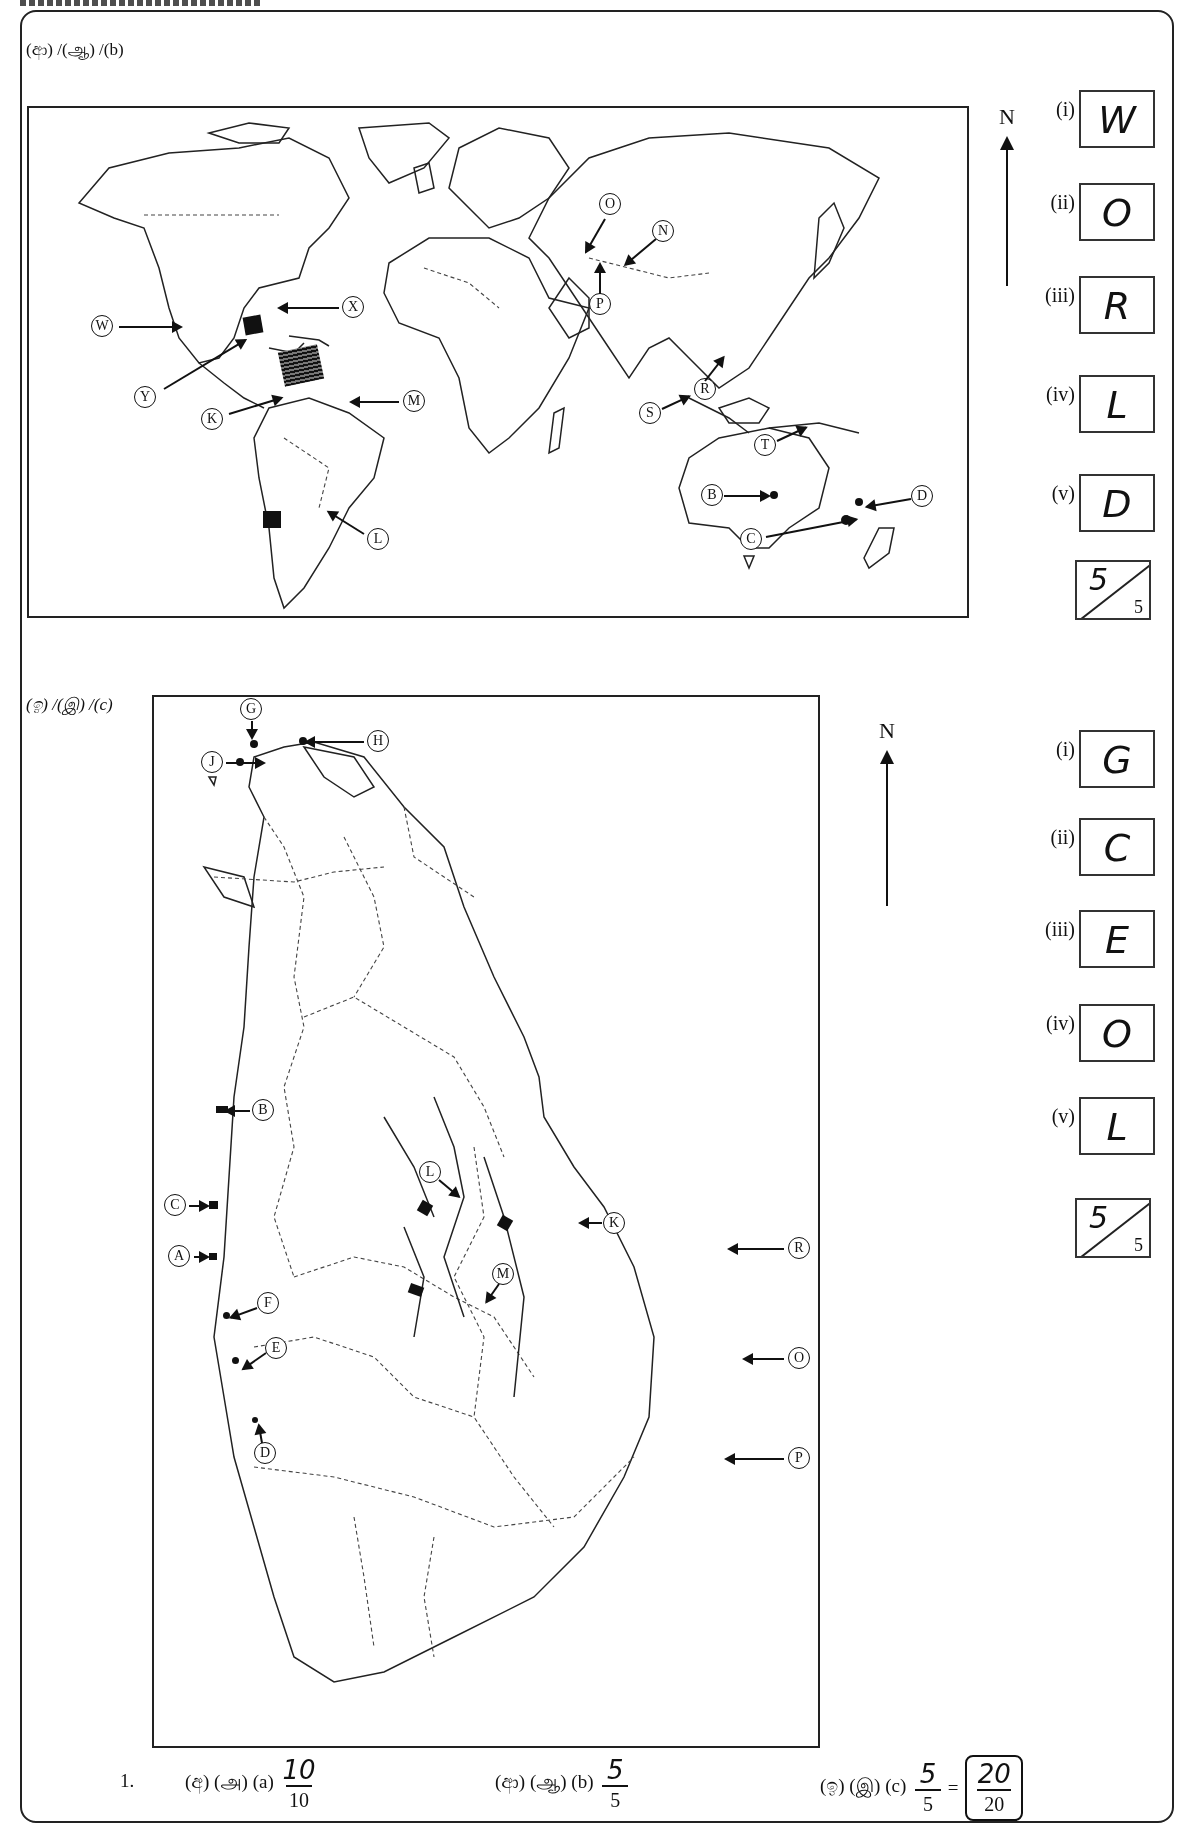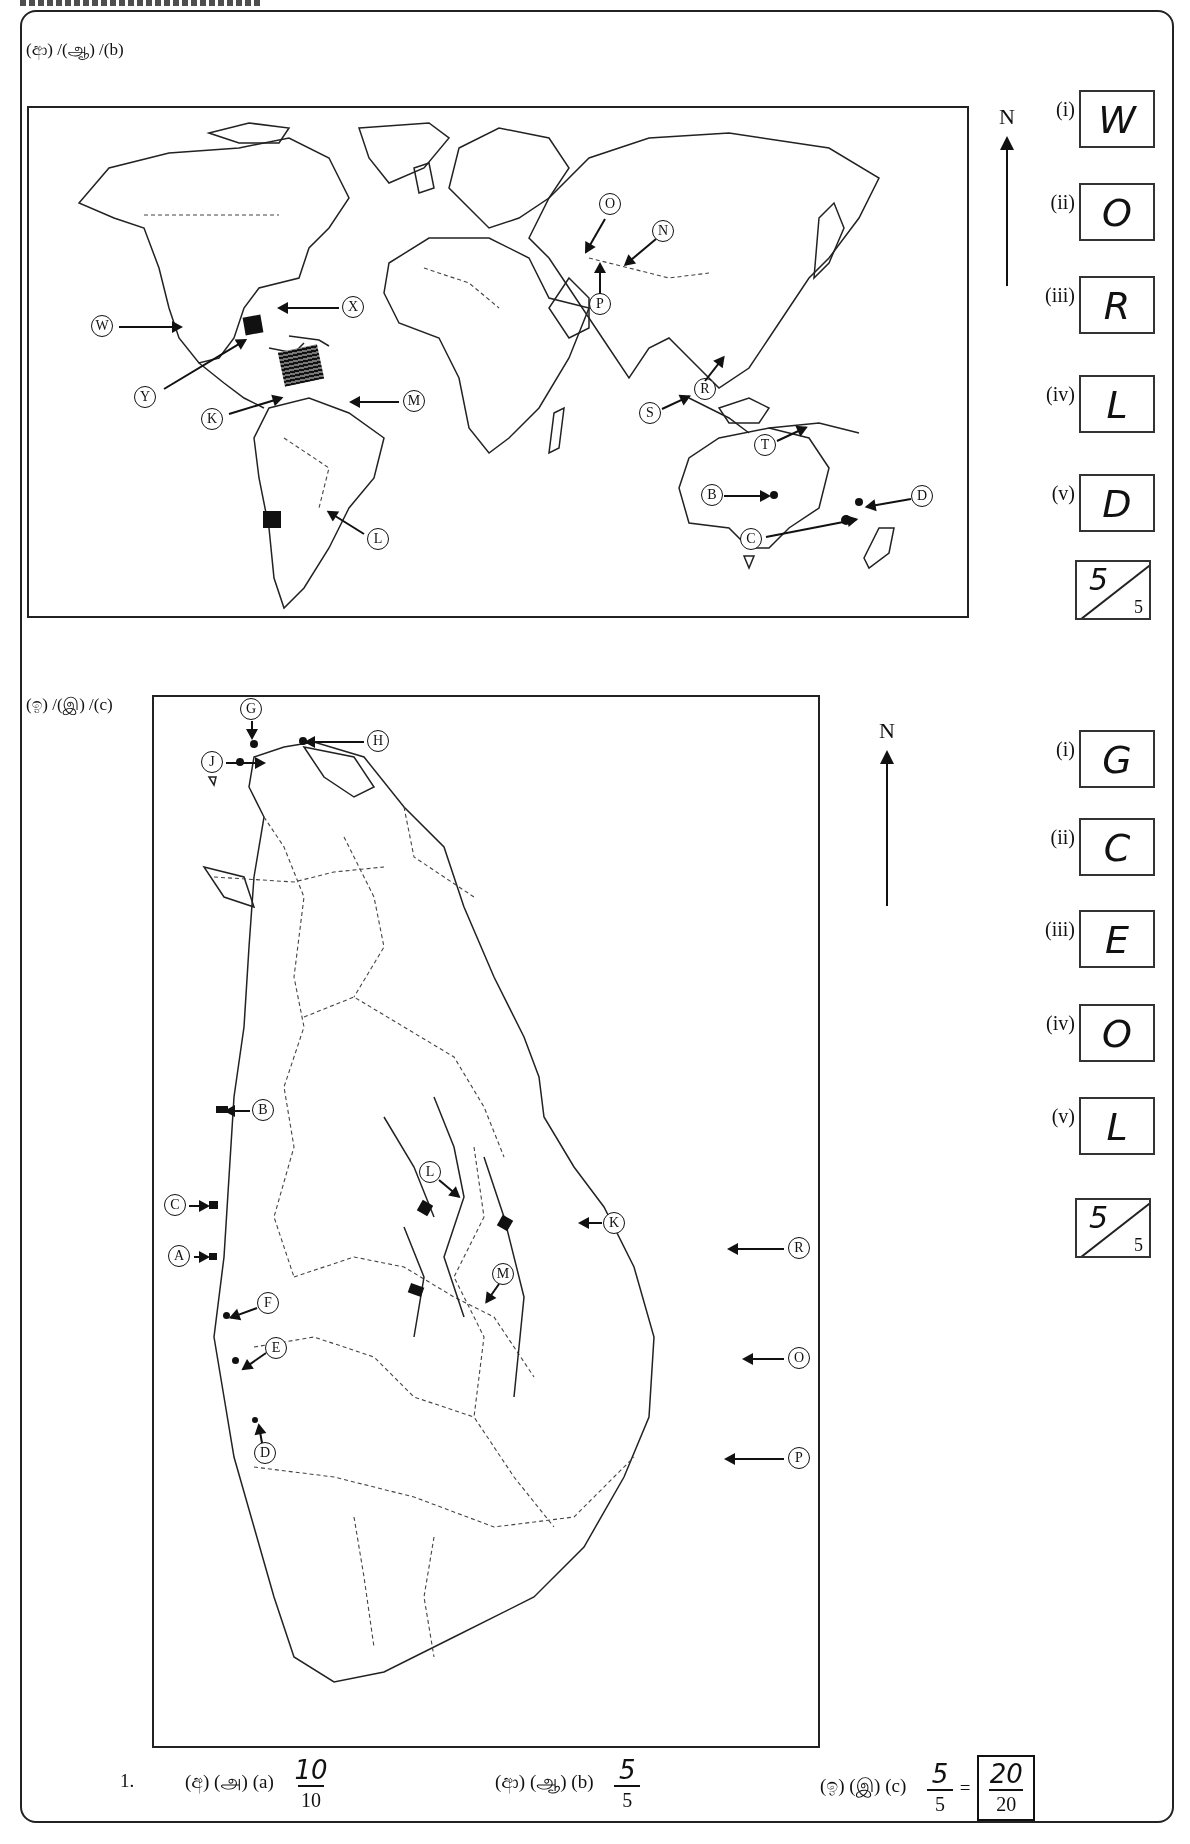--- a/index.html
+++ b/index.html
@@ -23,25 +23,25 @@
   .score-box .got { position:absolute; left:12px; top:0; font-family:"DejaVu Sans",sans-serif; font-style:italic; font-size:30px; }
   .score-box .max { position:absolute; right:6px; bottom:0; font-size:18px; }
   .pin { position:absolute; width:22px; height:22px; border:1.6px solid #111; border-radius:50%; box-sizing:border-box;
          font-size:14px; text-align:center; line-height:19px; background:#fff; font-family:"Liberation Serif",serif; }
   .arrow-line { position:absolute; height:2px; background:#111; transform-origin:0 50%; }
   .arrow-line::after { content:""; position:absolute; right:-2px; top:-5px; border-left:11px solid #111; border-top:6px solid transparent; border-bottom:6px solid transparent; }
   .dot { position:absolute; width:8px; height:8px; border-radius:50%; background:#111; }
   .sq { position:absolute; background:#111; }
   .watermark { font-family:"Liberation Sans",sans-serif; font-weight:bold; font-size:64px; color:#f3b7c3; opacity:.8; letter-spacing:1px; }
   .bottom-row { top:1755px; font-size:19px; }
-  .frac { display:inline-block; text-align:center; vertical-align:middle; margin-left:16px; }
+  .frac { display:inline-block; text-align:center; vertical-align:middle; margin-left:4px; }
   .frac .num { display:block; font-family:"DejaVu Sans",sans-serif; font-style:italic; font-size:26px; line-height:30px; }
   .frac .bar { display:block; height:2px; background:#111; width:26px; margin:0 auto; }
   .frac .den { display:block; font-size:20px; line-height:26px; }
-  .total-box { display:inline-block; border:2px solid #111; border-radius:0; padding:2px 10px; vertical-align:middle; }
+  .total-box { display:inline-block; border:2px solid #111; border-radius:8px; padding:2px 10px; vertical-align:middle; }
   svg.map-svg { position:absolute; left:0; top:0; }
   svg.map-svg path { fill:none; stroke:#222; stroke-width:1.5; }
   svg.map-svg path.border { stroke:#444; stroke-width:1.1; stroke-dasharray:4 3; }
 </style>
 </head>
 <body>
 
 <div class="abs header-strip"></div>
 <div class="abs page-border"></div>
 
@@ -165,21 +165,21 @@
 <div class="ans-row" style="top:474px;">
   <span class="roman">(v)</span>
   <div class="box">D</div>
 </div>
 <div class="score-box" style="top:560px;">
   <div class="diag"></div>
   <span class="got">5</span>
   <span class="max">5</span>
 </div>
 
-<div class="abs sec-label" style="left:26px;top:695px;">(ඉ) /(இ) /(c)</div>
+<div class="abs sec-label" style="left:26px;top:695px;font-style:italic;">(ඉ) /(இ) /(c)</div>
 
 <div class="abs map-box" style="left:152px;top:695px;width:668px;height:1053px;">
   <svg class="map-svg" width="668" height="1053" viewBox="0 0 668 1053">
     <path d="M100 60 L130 50 L160 45 L210 60 L250 110 L290 150 L310 210 L340 280 L370 340 L385 380 L390 420 L420 470 L450 510 L480 570 L500 640 L495 720 L470 780 L430 850 L380 900 L300 940 L230 975 L180 985 L140 960 L120 900 L100 830 L80 760 L70 700 L60 640 L70 560 L75 480 L80 400 L90 330 L95 250 L100 180 L110 120 L95 90 Z"></path>
     <path d="M150 50 L200 60 L220 90 L200 100 L170 80 Z"></path>
     <path d="M50 170 L90 180 L100 210 L70 200 Z"></path>
     <path d="M55 80 L62 80 L60 88 Z"></path>
     <path class="border" d="M60 180 L140 185 L180 175 L230 170"></path>
     <path class="border" d="M110 120 L130 150 L150 200 L140 280 L150 330 L130 390 L140 450 L120 520 L140 580"></path>
     <path class="border" d="M150 320 L200 300 L250 330 L300 360 L330 410 L350 460"></path>

